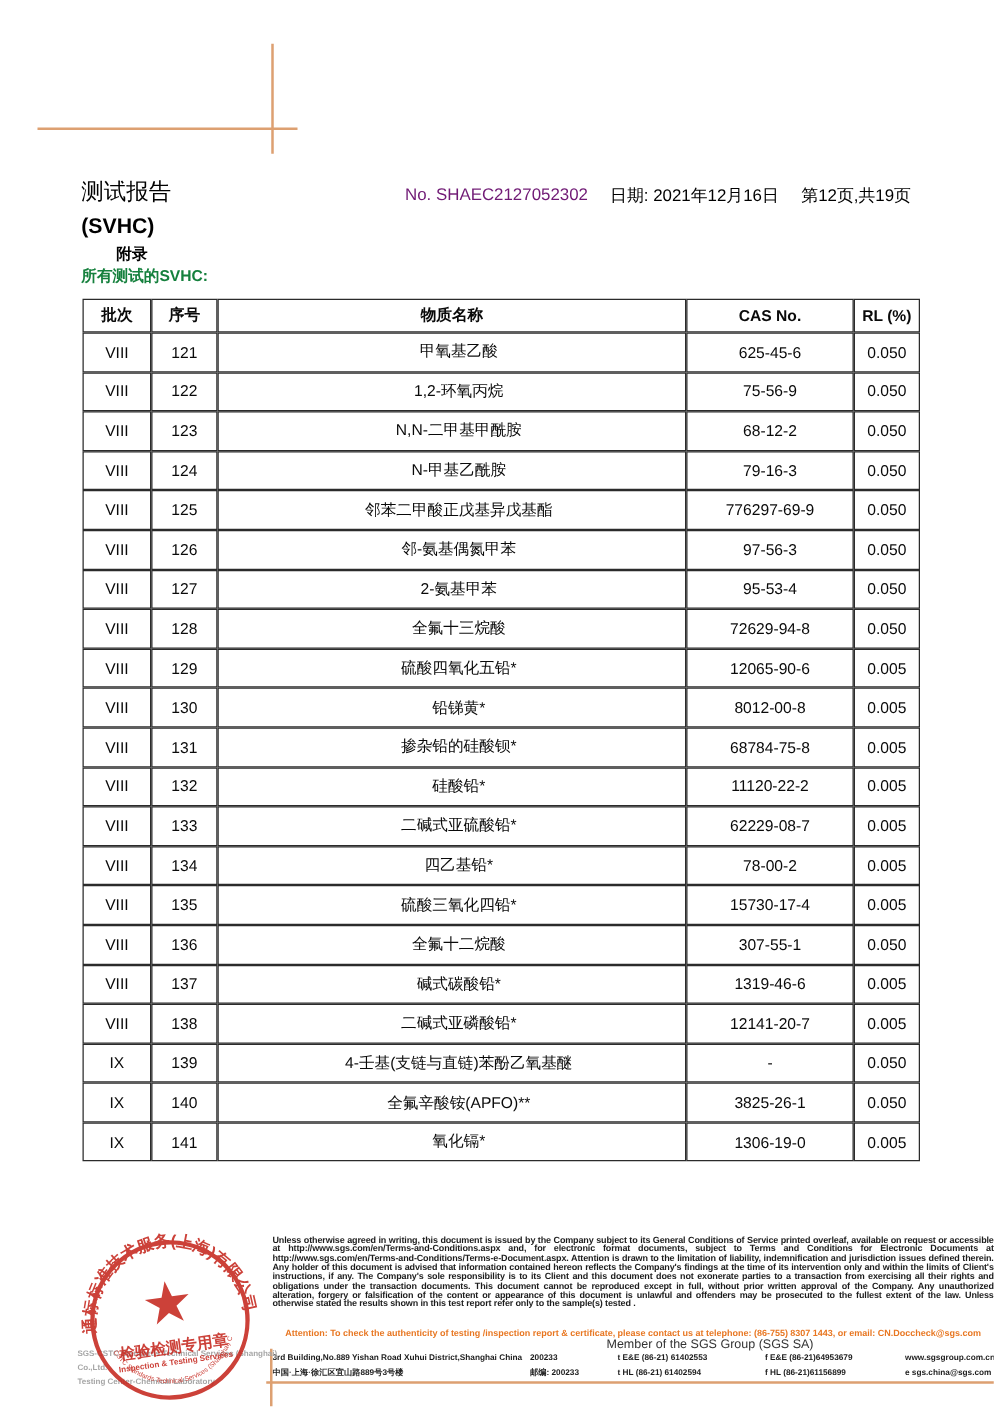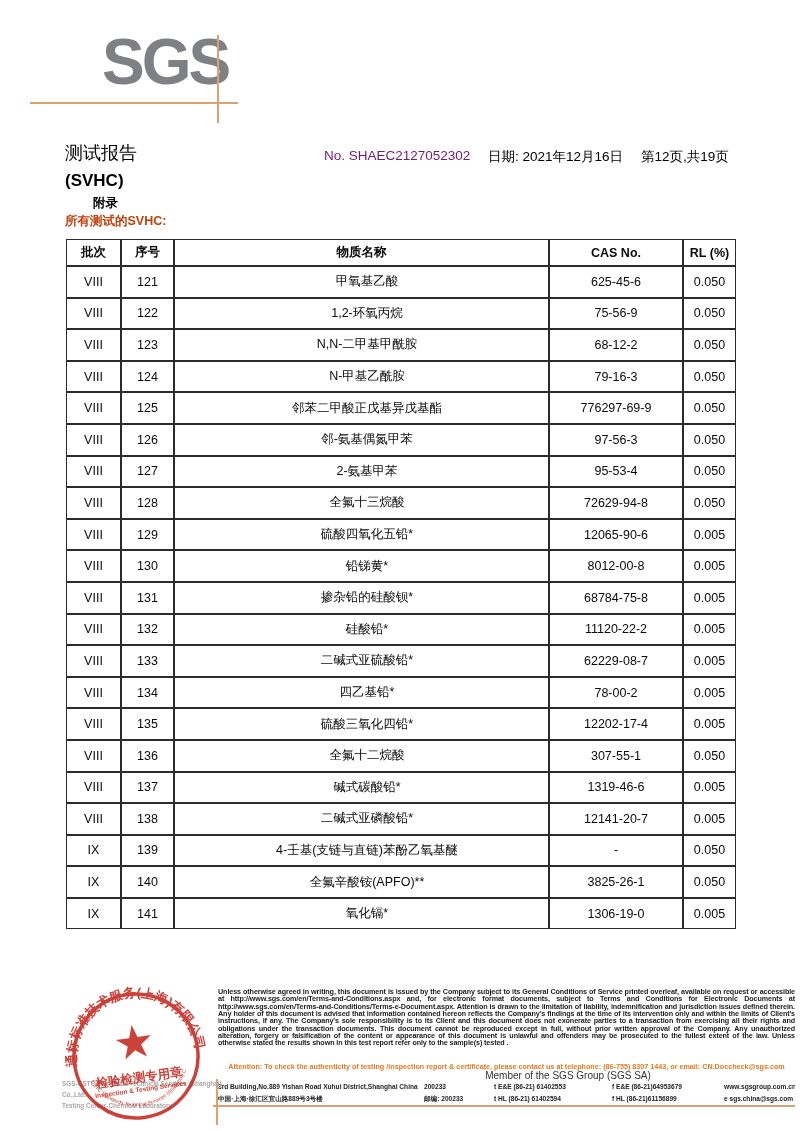--- a/index.html
+++ b/index.html
@@ -12,21 +12,21 @@
           color:#7f8084; letter-spacing:-3px; line-height:1; }
   .rule-h-top { position:absolute; left:30px; top:102px; width:208px; height:2px; background:#ddA071; }
   .rule-v-top { position:absolute; left:217px; top:35px; width:2px; height:88px; background:#ddA071; }
 
   .report-title { position:absolute; left:65px; top:141px; font-size:18px; font-weight:normal; color:#000; }
   .report-subtitle { position:absolute; left:65px; top:171px; font-size:17px; font-weight:bold; color:#000; }
   .report-no { position:absolute; left:284px; top:148px; font-size:13.5px; color:#701a75;margin-left:40px; }
   .date-label { position:absolute; left:488px; top:148px; font-size:13.5px; color:#000; }
   .page-label { position:absolute; left:641px; top:148px; font-size:13.5px; color:#000; }
   .appendix { position:absolute; left:65px; top:195px; font-size:12.5px; font-weight:bold; color:#000;margin-left:28px; }
-  .list-label { position:absolute; left:65px; top:213px; font-size:12.5px; font-weight:bold; color:#c2410c; }
+  .list-label { position:absolute; left:65px; top:213px; font-size:12.5px; font-weight:bold; color:#15803d; }
 
   
   table.svhc { position:absolute; left:66px; top:239px; width:670px;
                border-collapse:separate; border-spacing:0; table-layout:fixed; }
   table.svhc th, table.svhc td { border:1px solid #2b2b2b; font-size:12.5px; color:#0a0a0a;
                text-align:center; vertical-align:middle; overflow:hidden; white-space:nowrap; }
   table.svhc th { height:27px; font-weight:bold; }
   table.svhc td { height:31.6px; }
   table.svhc td.name { text-align:center; padding-left:11px; }
 
@@ -51,21 +51,20 @@
   .seal-company { position:absolute; left:62px; top:1078px; width:170px; font-size:6.4px;
                   line-height:11px; color:#a6a6a6; font-weight:bold; z-index:2; }
 
   .svg-red { fill:#c5271e; }
 </style>
 </head>
 <body>
 
 <div id="page">
 
-  <div class="logo">SGS</div>
   <div class="rule-h-top"></div>
   <div class="rule-v-top"></div>
 
   <div class="report-title">测试报告</div>
   <div class="report-subtitle">(SVHC)</div>
   <div class="report-no">No. SHAEC2127052302</div>
   <div class="date-label">日期: 2021年12月16日</div>
   <div class="page-label">第12页,共19页</div>
   <div class="appendix">附录</div>
   <div class="list-label">所有测试的SVHC:</div>
@@ -198,21 +197,21 @@
           <td>134</td>
           <td class="name">四乙基铅*</td>
           <td>78-00-2</td>
           <td>0.005</td>
         </tr>
 
         <tr>
           <td>VIII</td>
           <td>135</td>
           <td class="name">硫酸三氧化四铅*</td>
-          <td>12202-17-4</td>
+          <td>15730-17-4</td>
           <td>0.005</td>
         </tr>
 
         <tr>
           <td>VIII</td>
           <td>136</td>
           <td class="name">全氟十二烷酸</td>
           <td>307-55-1</td>
           <td>0.050</td>
         </tr>

